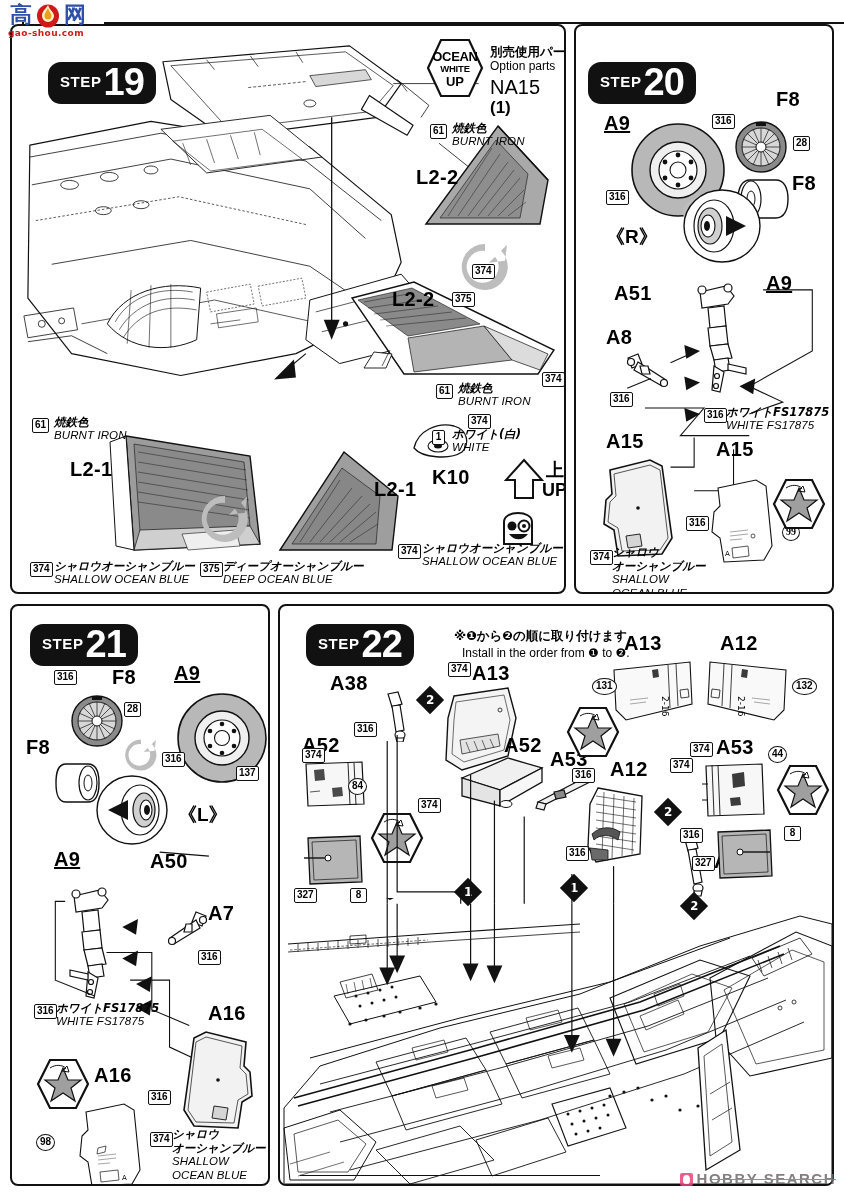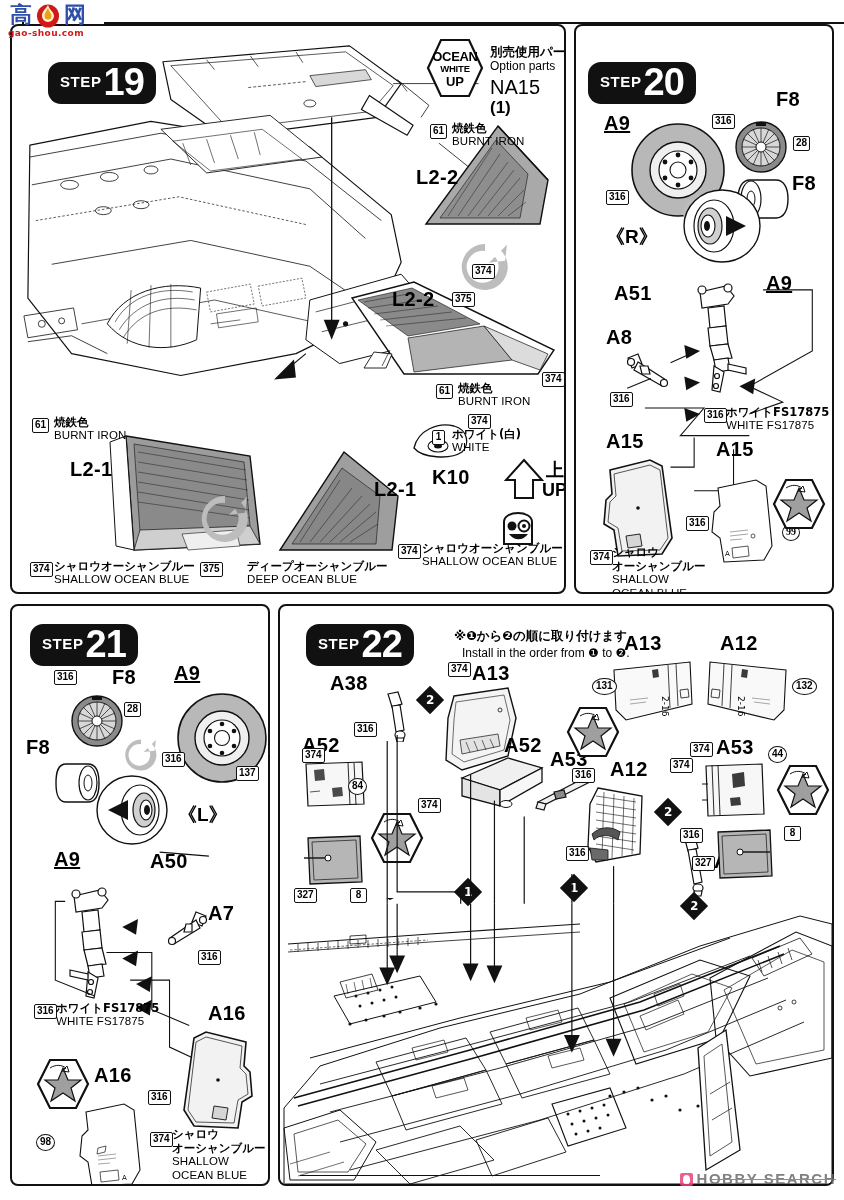--- a/index.html
+++ b/index.html
@@ -51,21 +51,21 @@
   .chip {
     position:absolute; border:1.4px solid #111; border-radius:2px;
     font-size:10px; font-weight:700; line-height:1;
     padding:1px 2px 2px 2px; background:#fff; min-width:17px; text-align:center;
     font-family:"Liberation Sans", sans-serif;
   }
   .chip.circ { border-radius:50%; padding:2px 3px 3px 3px; min-width:18px; }
   .chip.one { min-width:13px; }
 
   
-  .legend { position:absolute; line-height:1.12; white-space:nowrap; }
+  .legend { position:absolute; line-height:1.12; white-space:nowrap;font-style:italic; }
   .legend .jp { font-size:11.5px; font-family:"DejaVu Sans", sans-serif; font-weight:700; }
   .legend .en { font-size:11.5px; font-weight:400; letter-spacing:.1px; }
   .legend.two .jp, .legend.two .en { display:block; }
 
   
   .hexbadge { position:absolute; width:58px; height:60px; }
   .hexbadge .hx { position:absolute; inset:0; }
   .hexbadge .t { position:absolute; width:100%; text-align:center; font-weight:700; font-family:"Liberation Sans", sans-serif; }
   .hexbadge .t1 { top:11px; font-size:13px; letter-spacing:-.3px; }
   .hexbadge .t2 { top:25px; font-size:9.5px; letter-spacing:-.2px; }
@@ -294,21 +294,21 @@
 
     <div class="plabel" style="left:58px; top:432px;">L2-1</div>
     <div class="plabel" style="left:362px; top:452px;">L2-1</div>
 
     <div class="chip" style="left:18px; top:536px;">374</div>
     <div class="legend two" style="left:42px; top:534px;">
       <span class="jp">シャロウオーシャンブルー</span>
       <span class="en">SHALLOW OCEAN BLUE</span>
     </div>
     <div class="chip" style="left:188px; top:536px;">375</div>
-    <div class="legend two" style="left:220px; top:534px;padding-left:15px;">
+    <div class="legend two" style="left:196px; top:534px;padding-left:15px;">
       <span class="jp">ディープオーシャンブルー</span>
       <span class="en">DEEP OCEAN BLUE</span>
     </div>
     <div class="chip" style="left:386px; top:518px;">374</div>
     <div class="legend two" style="left:410px; top:516px;">
       <span class="jp">シャロウオーシャンブルー</span>
       <span class="en">SHALLOW OCEAN BLUE</span>
     </div>
   </div>
 </div>

